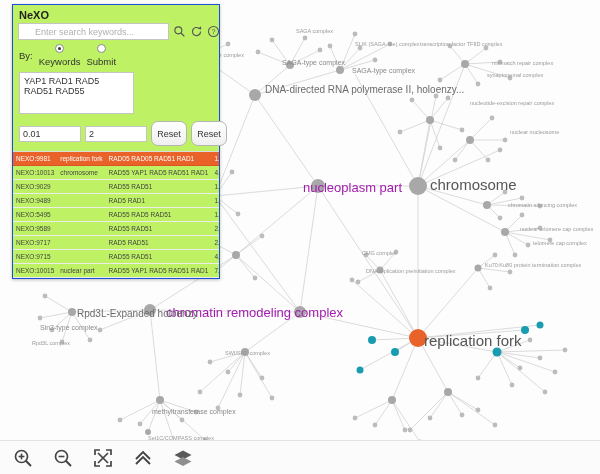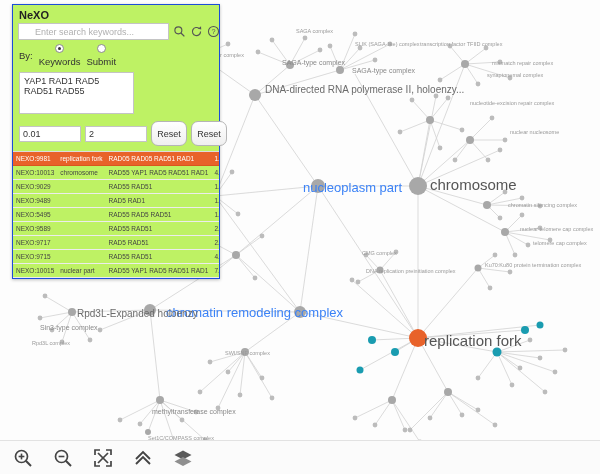--- a/index.html
+++ b/index.html
@@ -29,21 +29,21 @@
   #network svg {
     display: block;
   }
   .node-label {
     position: absolute;
     color: #4a4a4a;
     white-space: nowrap;
     pointer-events: none;
   }
   .lbl-xl { font-size: 15px; color: #555; }
-  .lbl-lg { font-size: 13px; color: #3b82f6; }
+  .lbl-lg { font-size: 13px; color: #a21caf; }
   .lbl-md { font-size: 10px; color: #6b6b6b; }
   .lbl-sm { font-size: 7px; color: #8a8a8a; }
   .lbl-xs { font-size: 5.5px; color: #9a9a9a; }
   .lbl-faint { color: #c9c9c9; }
 
   
   #panel {
     position: absolute;
     left: 12px;
     top: 4px;

